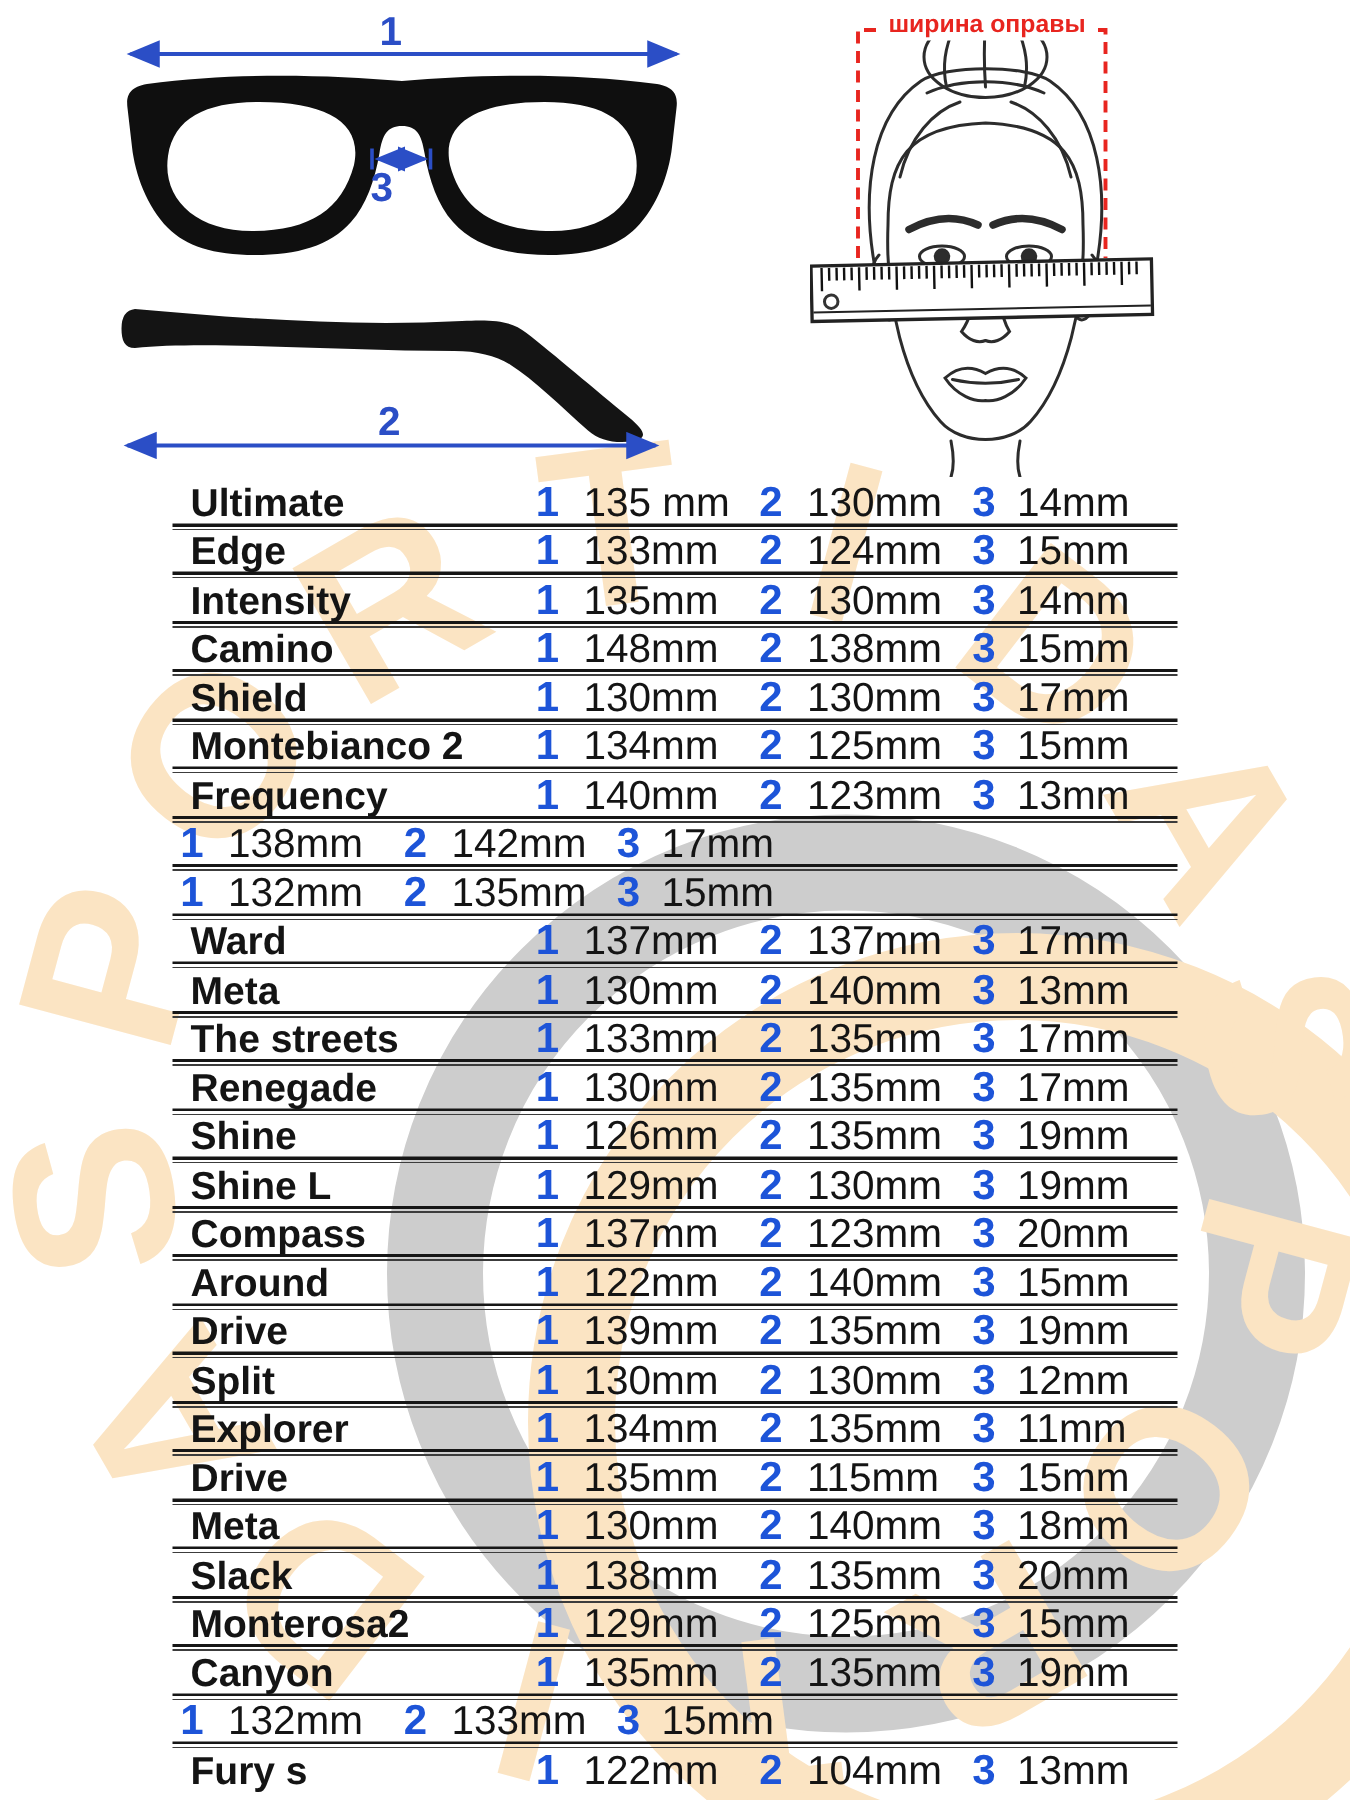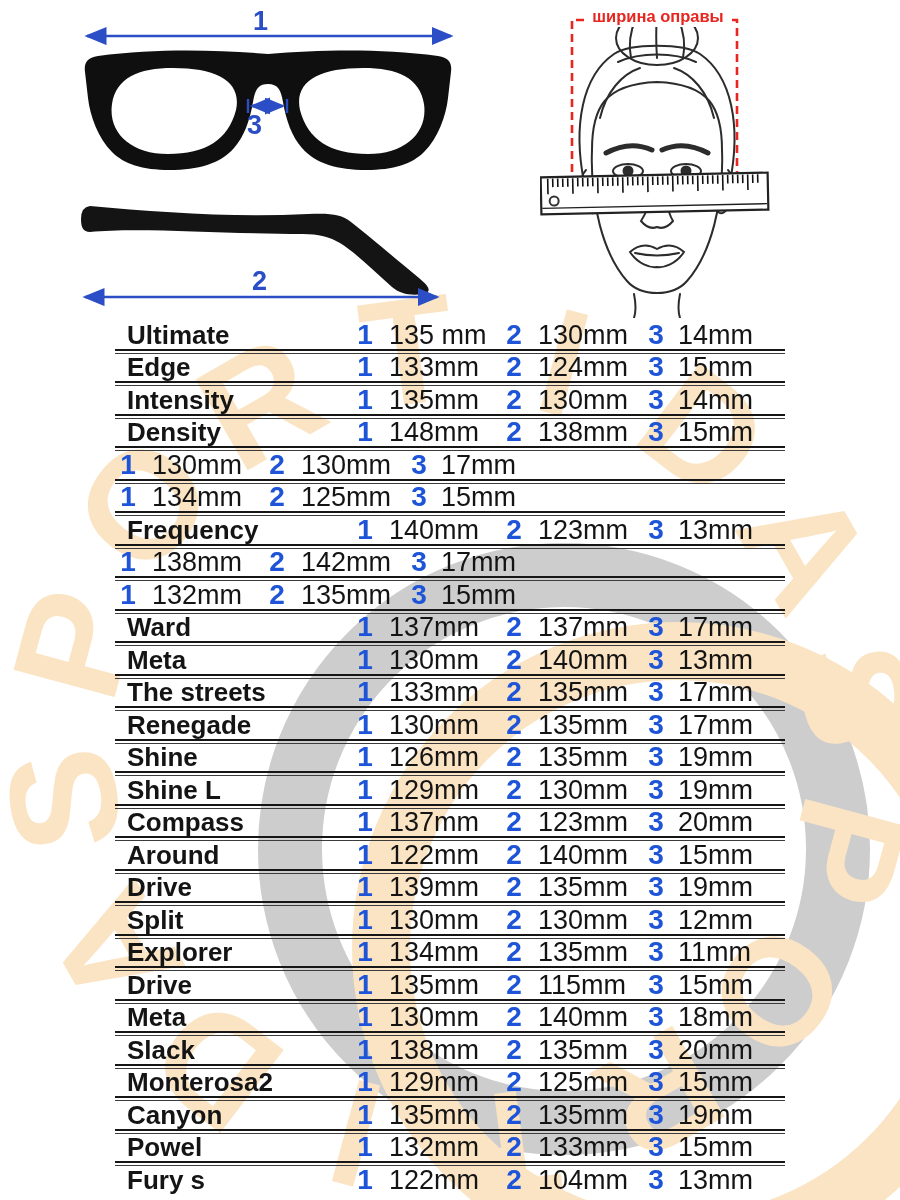--- a/index.html
+++ b/index.html
@@ -190,39 +190,41 @@
     <span class="c-name">Intensity</span>
     <span class="c-marker">1</span>
     <span class="c-val c-v1">135mm</span>
     <span class="c-marker">2</span>
     <span class="c-val c-v2">130mm</span>
     <span class="c-marker">3</span>
     <span class="c-val c-v3">14mm</span>
   </div>
 
   <div class="t-row">
-    <span class="c-name">Density</span>
+    <span class="c-name">Camino</span>
     <span class="c-marker">1</span>
     <span class="c-val c-v1">148mm</span>
     <span class="c-marker">2</span>
     <span class="c-val c-v2">138mm</span>
     <span class="c-marker">3</span>
     <span class="c-val c-v3">15mm</span>
   </div>
 
   <div class="t-row">
+    <span class="c-name">Shield</span>
     <span class="c-marker">1</span>
     <span class="c-val c-v1">130mm</span>
     <span class="c-marker">2</span>
     <span class="c-val c-v2">130mm</span>
     <span class="c-marker">3</span>
     <span class="c-val c-v3">17mm</span>
   </div>
 
   <div class="t-row">
+    <span class="c-name">Montebianco 2</span>
     <span class="c-marker">1</span>
     <span class="c-val c-v1">134mm</span>
     <span class="c-marker">2</span>
     <span class="c-val c-v2">125mm</span>
     <span class="c-marker">3</span>
     <span class="c-val c-v3">15mm</span>
   </div>
 
   <div class="t-row">
     <span class="c-name">Frequency</span>
@@ -406,21 +408,20 @@
     <span class="c-name">Canyon</span>
     <span class="c-marker">1</span>
     <span class="c-val c-v1">135mm</span>
     <span class="c-marker">2</span>
     <span class="c-val c-v2">135mm</span>
     <span class="c-marker">3</span>
     <span class="c-val c-v3">19mm</span>
   </div>
 
   <div class="t-row">
-    <span class="c-name">Powel</span>
     <span class="c-marker">1</span>
     <span class="c-val c-v1">132mm</span>
     <span class="c-marker">2</span>
     <span class="c-val c-v2">133mm</span>
     <span class="c-marker">3</span>
     <span class="c-val c-v3">15mm</span>
   </div>
 
   <div class="t-row">
     <span class="c-name">Fury s</span>

